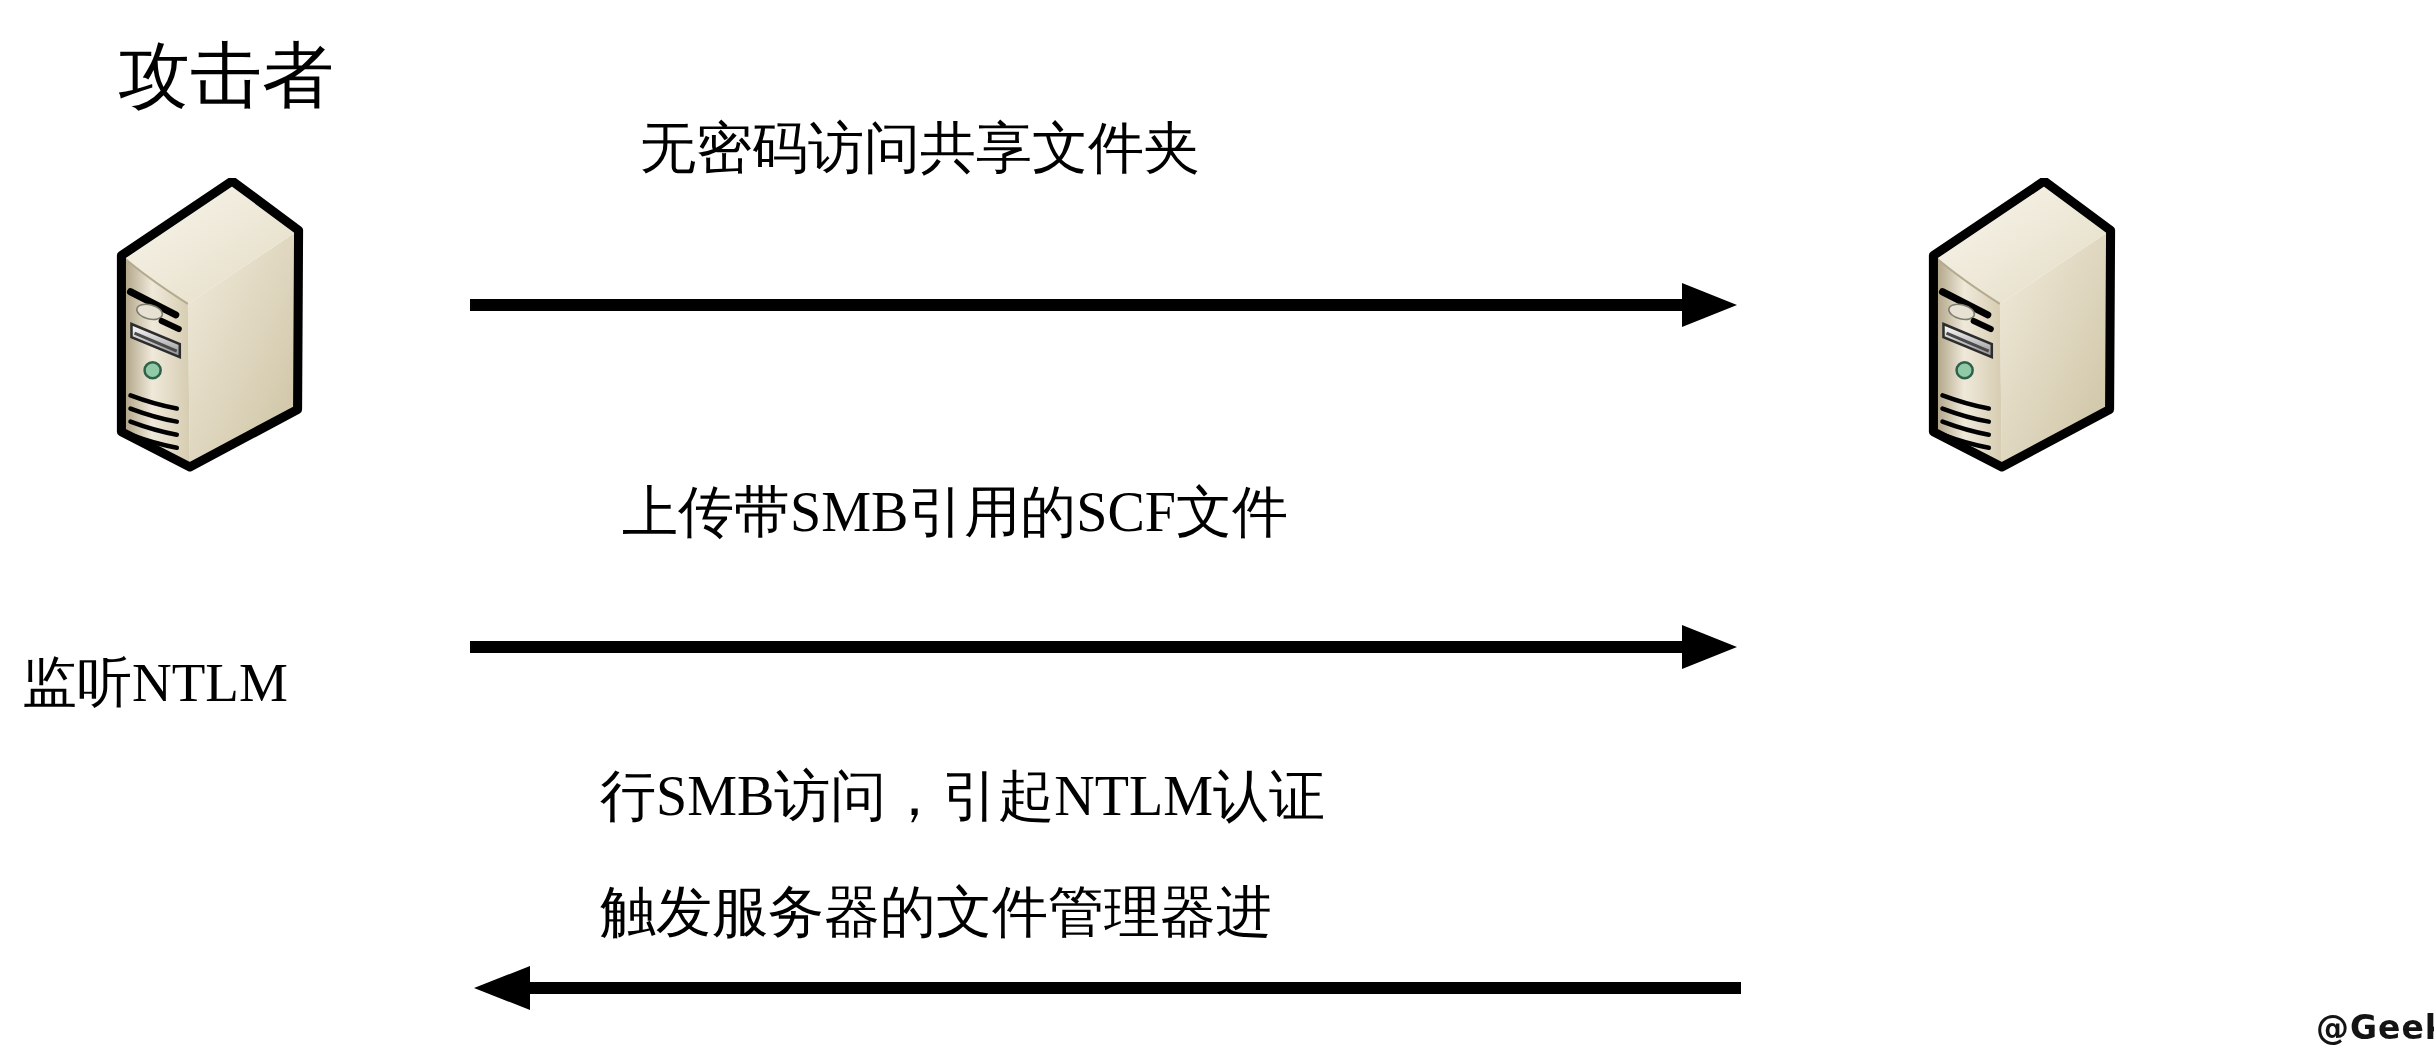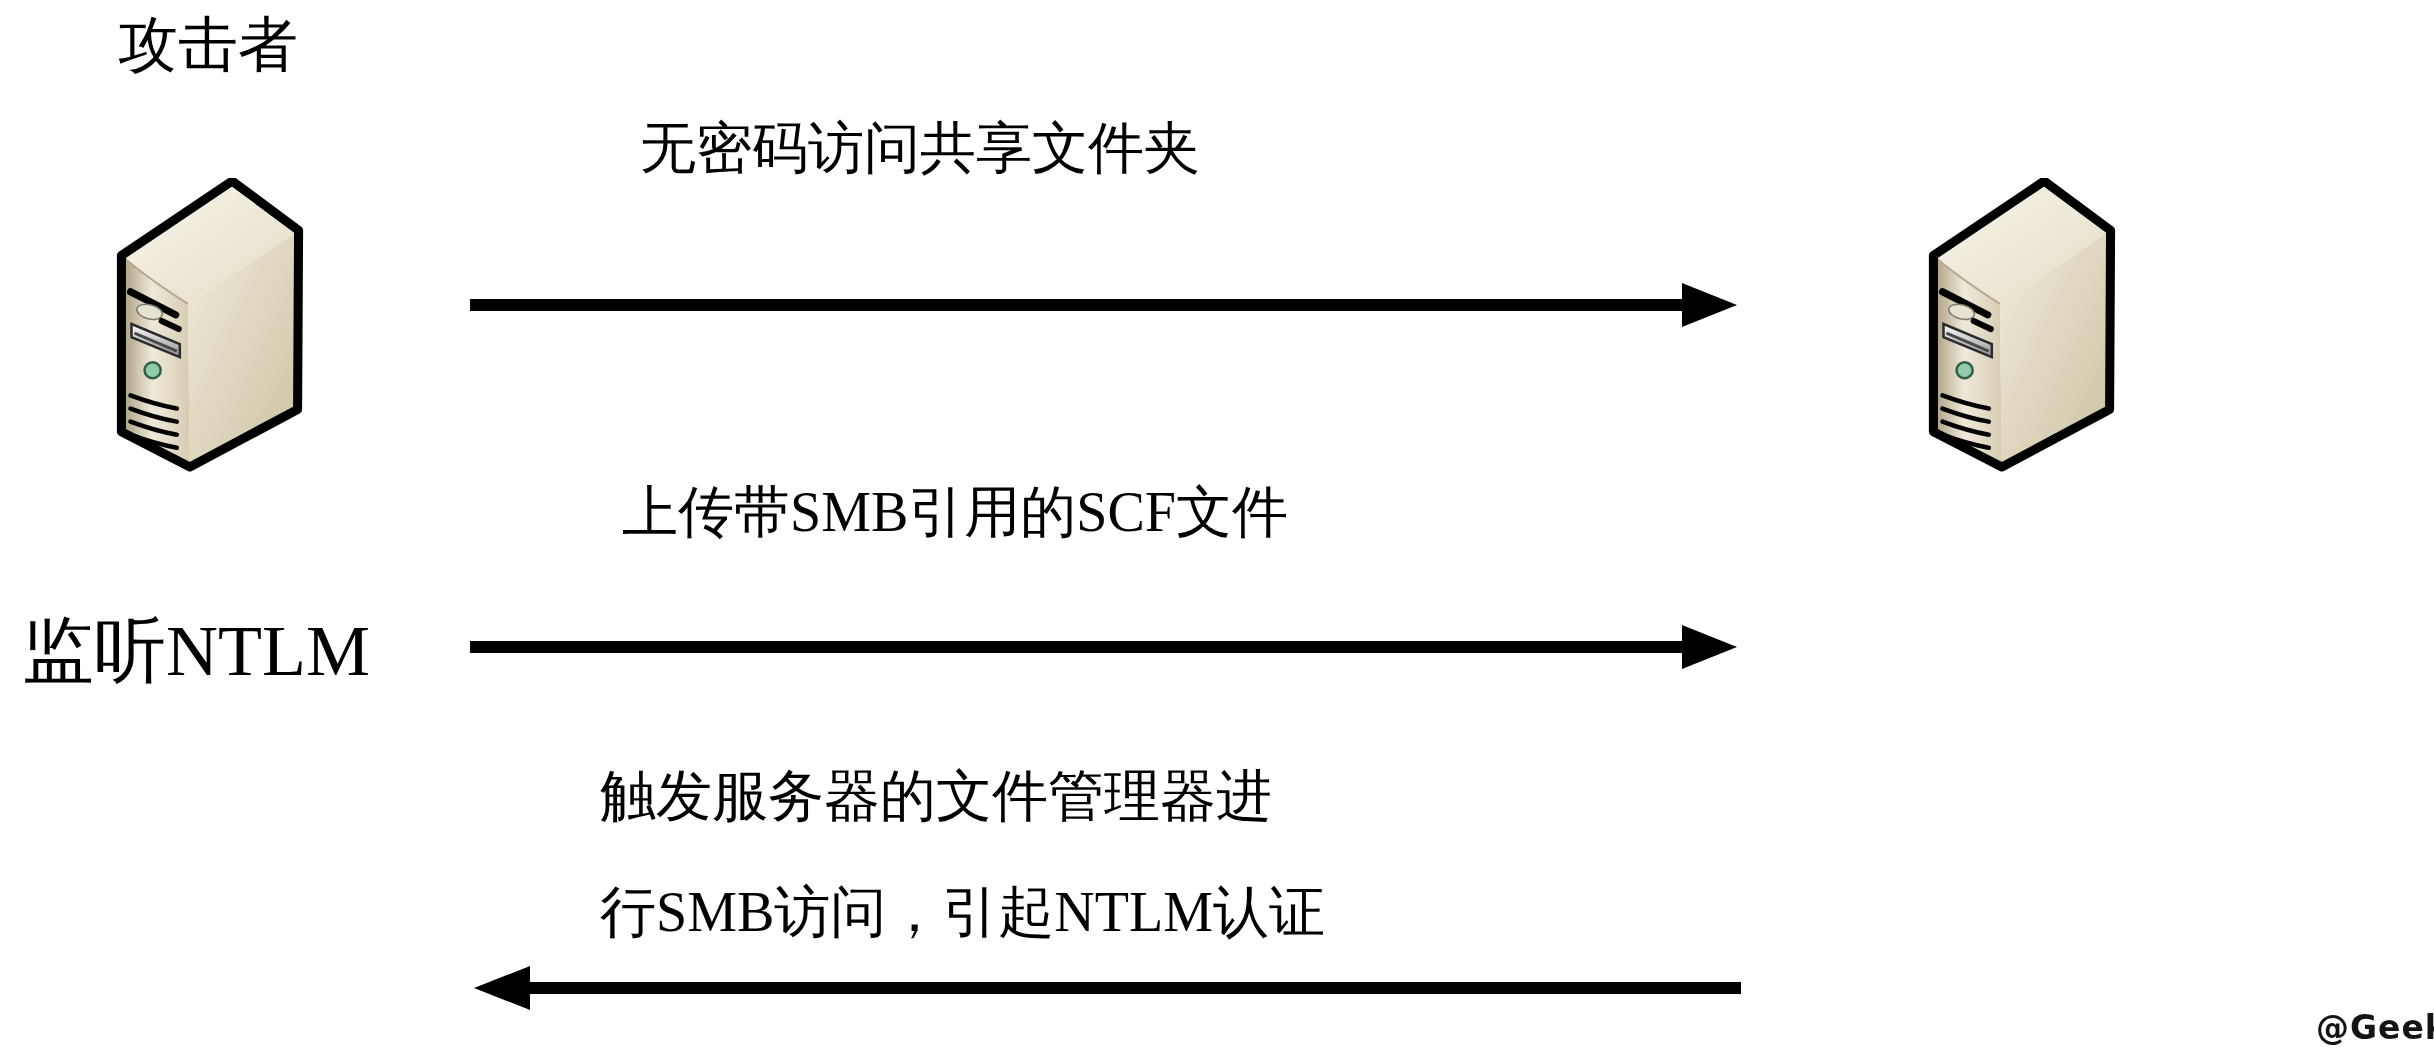--- a/index.html
+++ b/index.html
@@ -7,29 +7,29 @@
     position:relative;
     width:2434px;
     height:1064px;
     background:#ffffff;
     overflow:hidden;
     font-family:"Liberation Serif","DejaVu Serif",serif;
     color:#000000;
   }
   .label { position:absolute; white-space:nowrap; line-height:1.25; }
 
-  .actor-attacker { left:118px; top:8px;  font-size:60px; }
+  .actor-attacker { left:118px; top:31px;  font-size:72px; }
   .actor-server   { left:1756px; top:4px;  font-size:88px; }
 
   .msg { position:absolute; text-align:left; font-size:56px; line-height:1.3; }
   .msg1 { left:640px; top:112px;  width:1020px; }
   .msg2 { left:622px; top:476px;  width:1020px; }
   .msg3 { left:600px; top:738px;  width:1170px; line-height:116px; white-space:nowrap; }
 
-  .note { position:absolute; left:22px; top:594px; font-size:72px; line-height:114px; white-space:nowrap; }
+  .note { position:absolute; left:22px; top:626px; font-size:55px; line-height:114px; white-space:nowrap; }
 
   .credit {
     position:absolute; left:2316px; top:1008px;
     font-family:"DejaVu Sans","Liberation Sans",sans-serif;
     font-size:33px; font-weight:600; color:#141414; letter-spacing:1px;
   }
 
   .host-svg { position:absolute; width:192px; height:302px; }
   .attacker-host   { left:114px;  top:178px; }
   .fileserver-host { left:1926px; top:178px; }
@@ -102,22 +102,22 @@
     <polygon class="arrow-head" points="1222,2 1277,24 1222,46"></polygon>
   </svg>
 
   <div class="msg msg2">上传带SMB引用的SCF文件</div>
   <svg class="arrow-svg arrow2" viewBox="0 0 1300 48">
     <line class="arrow-line" x1="10" y1="24" x2="1224" y2="24"></line>
     <polygon class="arrow-head" points="1222,2 1277,24 1222,46"></polygon>
   </svg>
 
   <div class="msg msg3">
+    <div>行SMB访问，引起NTLM认证</div>
     <div>触发服务器的文件管理器进</div>
-    <div>行SMB访问，引起NTLM认证</div>
   </div>
   <svg class="arrow-svg arrow3" viewBox="0 0 1300 48">
     <line class="arrow-line" x1="68" y1="24" x2="1281" y2="24"></line>
     <polygon class="arrow-head" points="70,2 14,24 70,46"></polygon>
   </svg>
 
   <div class="note">
     <div>监听NTLM</div>
   </div>
 

